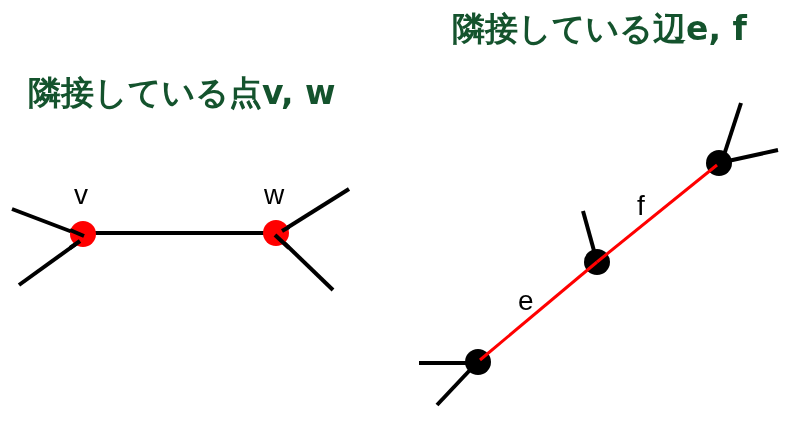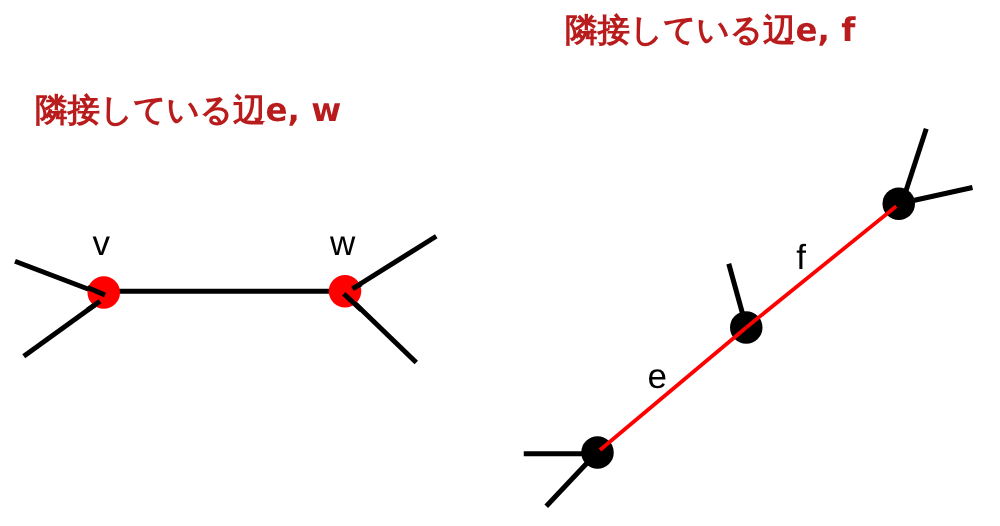--- a/index.html
+++ b/index.html
@@ -1,26 +1,26 @@
 <!DOCTYPE html>
 <html><head>
   <meta charset="utf-8">
   <style>
     html, body { margin: 0; padding: 0; background: #ffffff; }
     body { width: 800px; height: 421px; position: relative; overflow: hidden; font-family: "DejaVu Sans", "Liberation Sans", sans-serif; }
-    .title { position: absolute; font-weight: bold; font-size: 26px; color: #b91c1c; white-space: nowrap; letter-spacing: 0px; line-height: 1; }
+    .title { position: absolute; font-weight: bold; font-size: 33px; color: #14532d; white-space: nowrap; letter-spacing: 0px; line-height: 1; }
     #title-left { left: 28px; top: 76px; }
     #title-right { left: 452px; top: 12px; }
     svg { position: absolute; left: 0; top: 0; }
     .lbl { font-family: "Liberation Sans", "DejaVu Sans", sans-serif; font-size: 28px; fill: #000; }
   </style>
 </head>
 <body>
 
-<div id="title-left" class="title">隣接している辺e, w</div>
+<div id="title-left" class="title">隣接している点v, w</div>
 <div id="title-right" class="title">隣接している辺e, f</div>
 
 <svg width="800" height="421" viewBox="0 0 800 421">
 
   <g>
     <line x1="12" y1="209" x2="83" y2="236" stroke="#000" stroke-width="4"></line>
     <line x1="19" y1="285" x2="80" y2="241" stroke="#000" stroke-width="4"></line>
     <line x1="349" y1="189" x2="282" y2="231" stroke="#000" stroke-width="4"></line>
     <line x1="333" y1="290" x2="277" y2="236" stroke="#000" stroke-width="4"></line>
     <line x1="83" y1="233" x2="276" y2="233" stroke="#000" stroke-width="4"></line>

